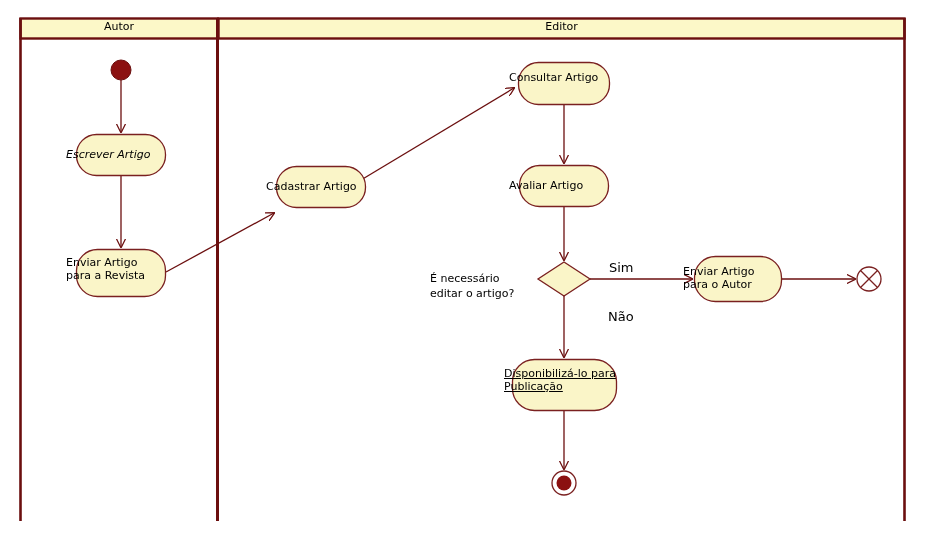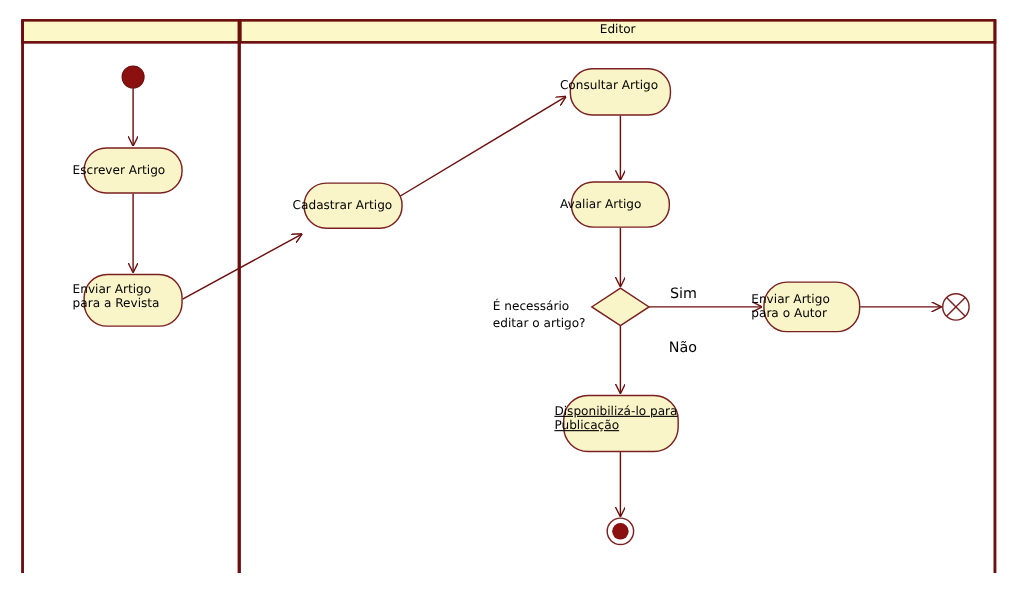--- a/index.html
+++ b/index.html
@@ -133,23 +133,24 @@
 
       <rect x="512.5" y="359.5" width="104" height="51" rx="22" ry="22" fill="#FAF5C8" stroke="#7A2020" stroke-width="1.3"></rect>
 
       <g>
         <circle cx="564" cy="483" r="12" fill="#FFFFFF" stroke="#7A2020" stroke-width="1.3"></circle>
         <circle cx="564" cy="483" r="7.5" fill="#8B1111" stroke="none"></circle>
       </g>
     </g>
   </svg>
 
+  <div class="lane-title" style="left:21px; top:18px; width:196px;">Autor</div>
   <div class="lane-title" style="left:219px; top:18px; width:685px;">Editor</div>
 
-  <div class="node-label" style="left:66px; top:148px; width:110px;">Escrever Artigo</div>
+  <div class="node-label" style="left:66px; top:148px; width:110px;font-style:italic;">Escrever Artigo</div>
 
   <div class="node-label" style="left:66px; top:256px; width:110px;">
     <div>Enviar Artigo</div>
     <div>para a Revista</div>
   </div>
 
   <div class="node-label" style="left:266px; top:180px; width:110px;">Cadastrar Artigo</div>
 
   <div class="node-label" style="left:509px; top:71px; width:110px;">Consultar Artigo</div>
 
@@ -161,18 +162,18 @@
   </div>
 
   <div class="node-label" style="left:504px; top:367px; width:122px;text-decoration:underline;">
     <div>Disponibilizá-lo para</div>
     <div>Publicação</div>
   </div>
 
   <div class="edge-label" style="left:609px; top:261px;">Sim</div>
   <div class="edge-label" style="left:568px; top:310px;margin-left:40px;">Não</div>
 
-  <div class="note-label" style="left:448px; top:271px;">
+  <div class="note-label" style="left:430px; top:271px;">
     <div>É necessário</div>
     <div>editar o artigo?</div>
   </div>
 
 </div>
 
 </body></html>

